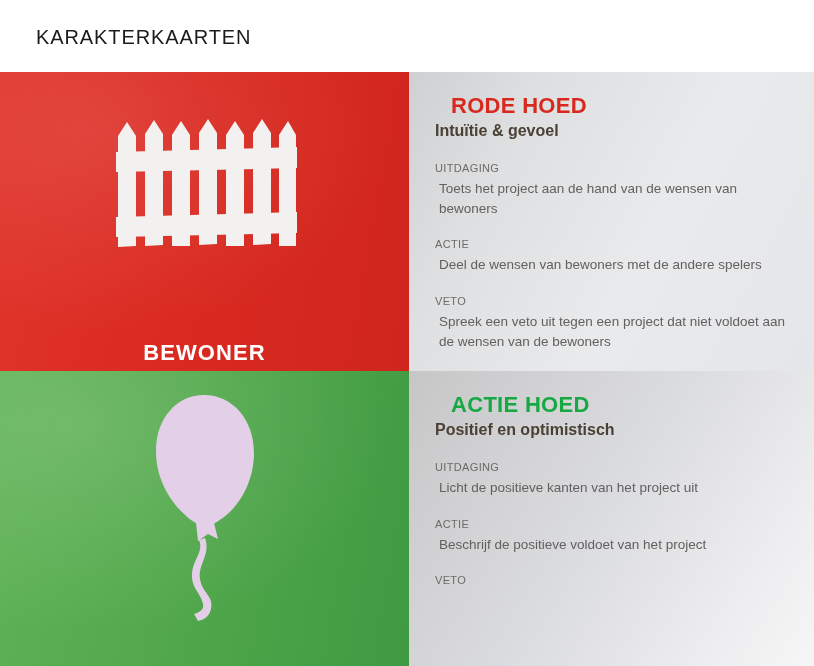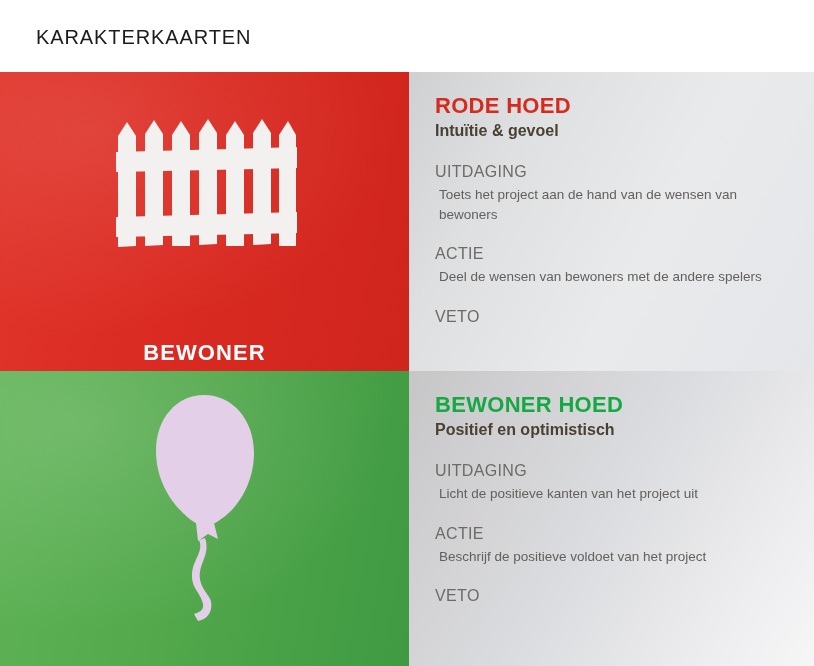--- a/index.html
+++ b/index.html
@@ -120,42 +120,42 @@
     position: absolute;
     left: 26px;
     top: 22px;
     width: 360px;
   }
   .hat-title {
     font-family: "Liberation Sans", sans-serif;
     font-weight: bold;
     font-size: 22px;
     letter-spacing: 0.3px;
-    margin: 0 0 2px 0;
+    margin: 0 0 2px 16px;
     line-height: 1.12;
   }
   .hat-title.red   { color: #d8291f; }
   .hat-title.green { color: #16a843; }
 
   .hat-subtitle {
     font-family: "Liberation Sans", sans-serif;
     font-weight: bold;
     font-size: 16px;
     color: #4a4034;
     margin: 0 0 22px 0;
     line-height: 1.2;
   }
 
   .block { margin: 0 0 20px 0; }
   .block:last-child { margin-bottom: 0; }
 
   .block-label {
     font-family: "Liberation Sans", sans-serif;
     font-weight: normal;
-    font-size: 16px;
+    font-size: 11px;
     color: #6d6a67;
     letter-spacing: 0.35px;
     margin: 0 0 3px 0;
     line-height: 1.2;
   }
   .block-text {
     font-family: "Liberation Sans", sans-serif;
     font-weight: normal;
     font-size: 13.5px;
     color: #63605d;
@@ -211,20 +211,21 @@
           <div class="block-text">Toets het project aan de hand van de wensen van bewoners</div>
         </div>
 
         <div class="block">
           <div class="block-label">ACTIE</div>
           <div class="block-text">Deel de wensen van bewoners met de andere spelers</div>
         </div>
 
         <div class="block">
           <div class="block-label">VETO</div>
+          <div class="block-text">Spreek een veto uit tegen een project dat niet voldoet aan de wensen van de bewoners</div>
         </div>
 
       </div>
     </div>
   </div>
 
   <div class="card-row" id="row-green">
 
     <div class="color-panel" id="panel-green">
       <div class="illustration">
@@ -252,21 +253,21 @@
                      C45,166 56,159 51,147 Z"></path>
           </g>
         </svg>
 
       </div>
     </div>
 
     <div class="info-panel" id="info-green">
       <div class="info-inner">
 
-        <div class="hat-title green">BEWONER HOED</div>
+        <div class="hat-title green">ACTIE HOED</div>
 
         <div class="hat-subtitle">Positief en optimistisch</div>
 
         <div class="block">
           <div class="block-label">UITDAGING</div>
           <div class="block-text">Licht de positieve kanten van het project uit</div>
         </div>
 
         <div class="block">
           <div class="block-label">ACTIE</div>

